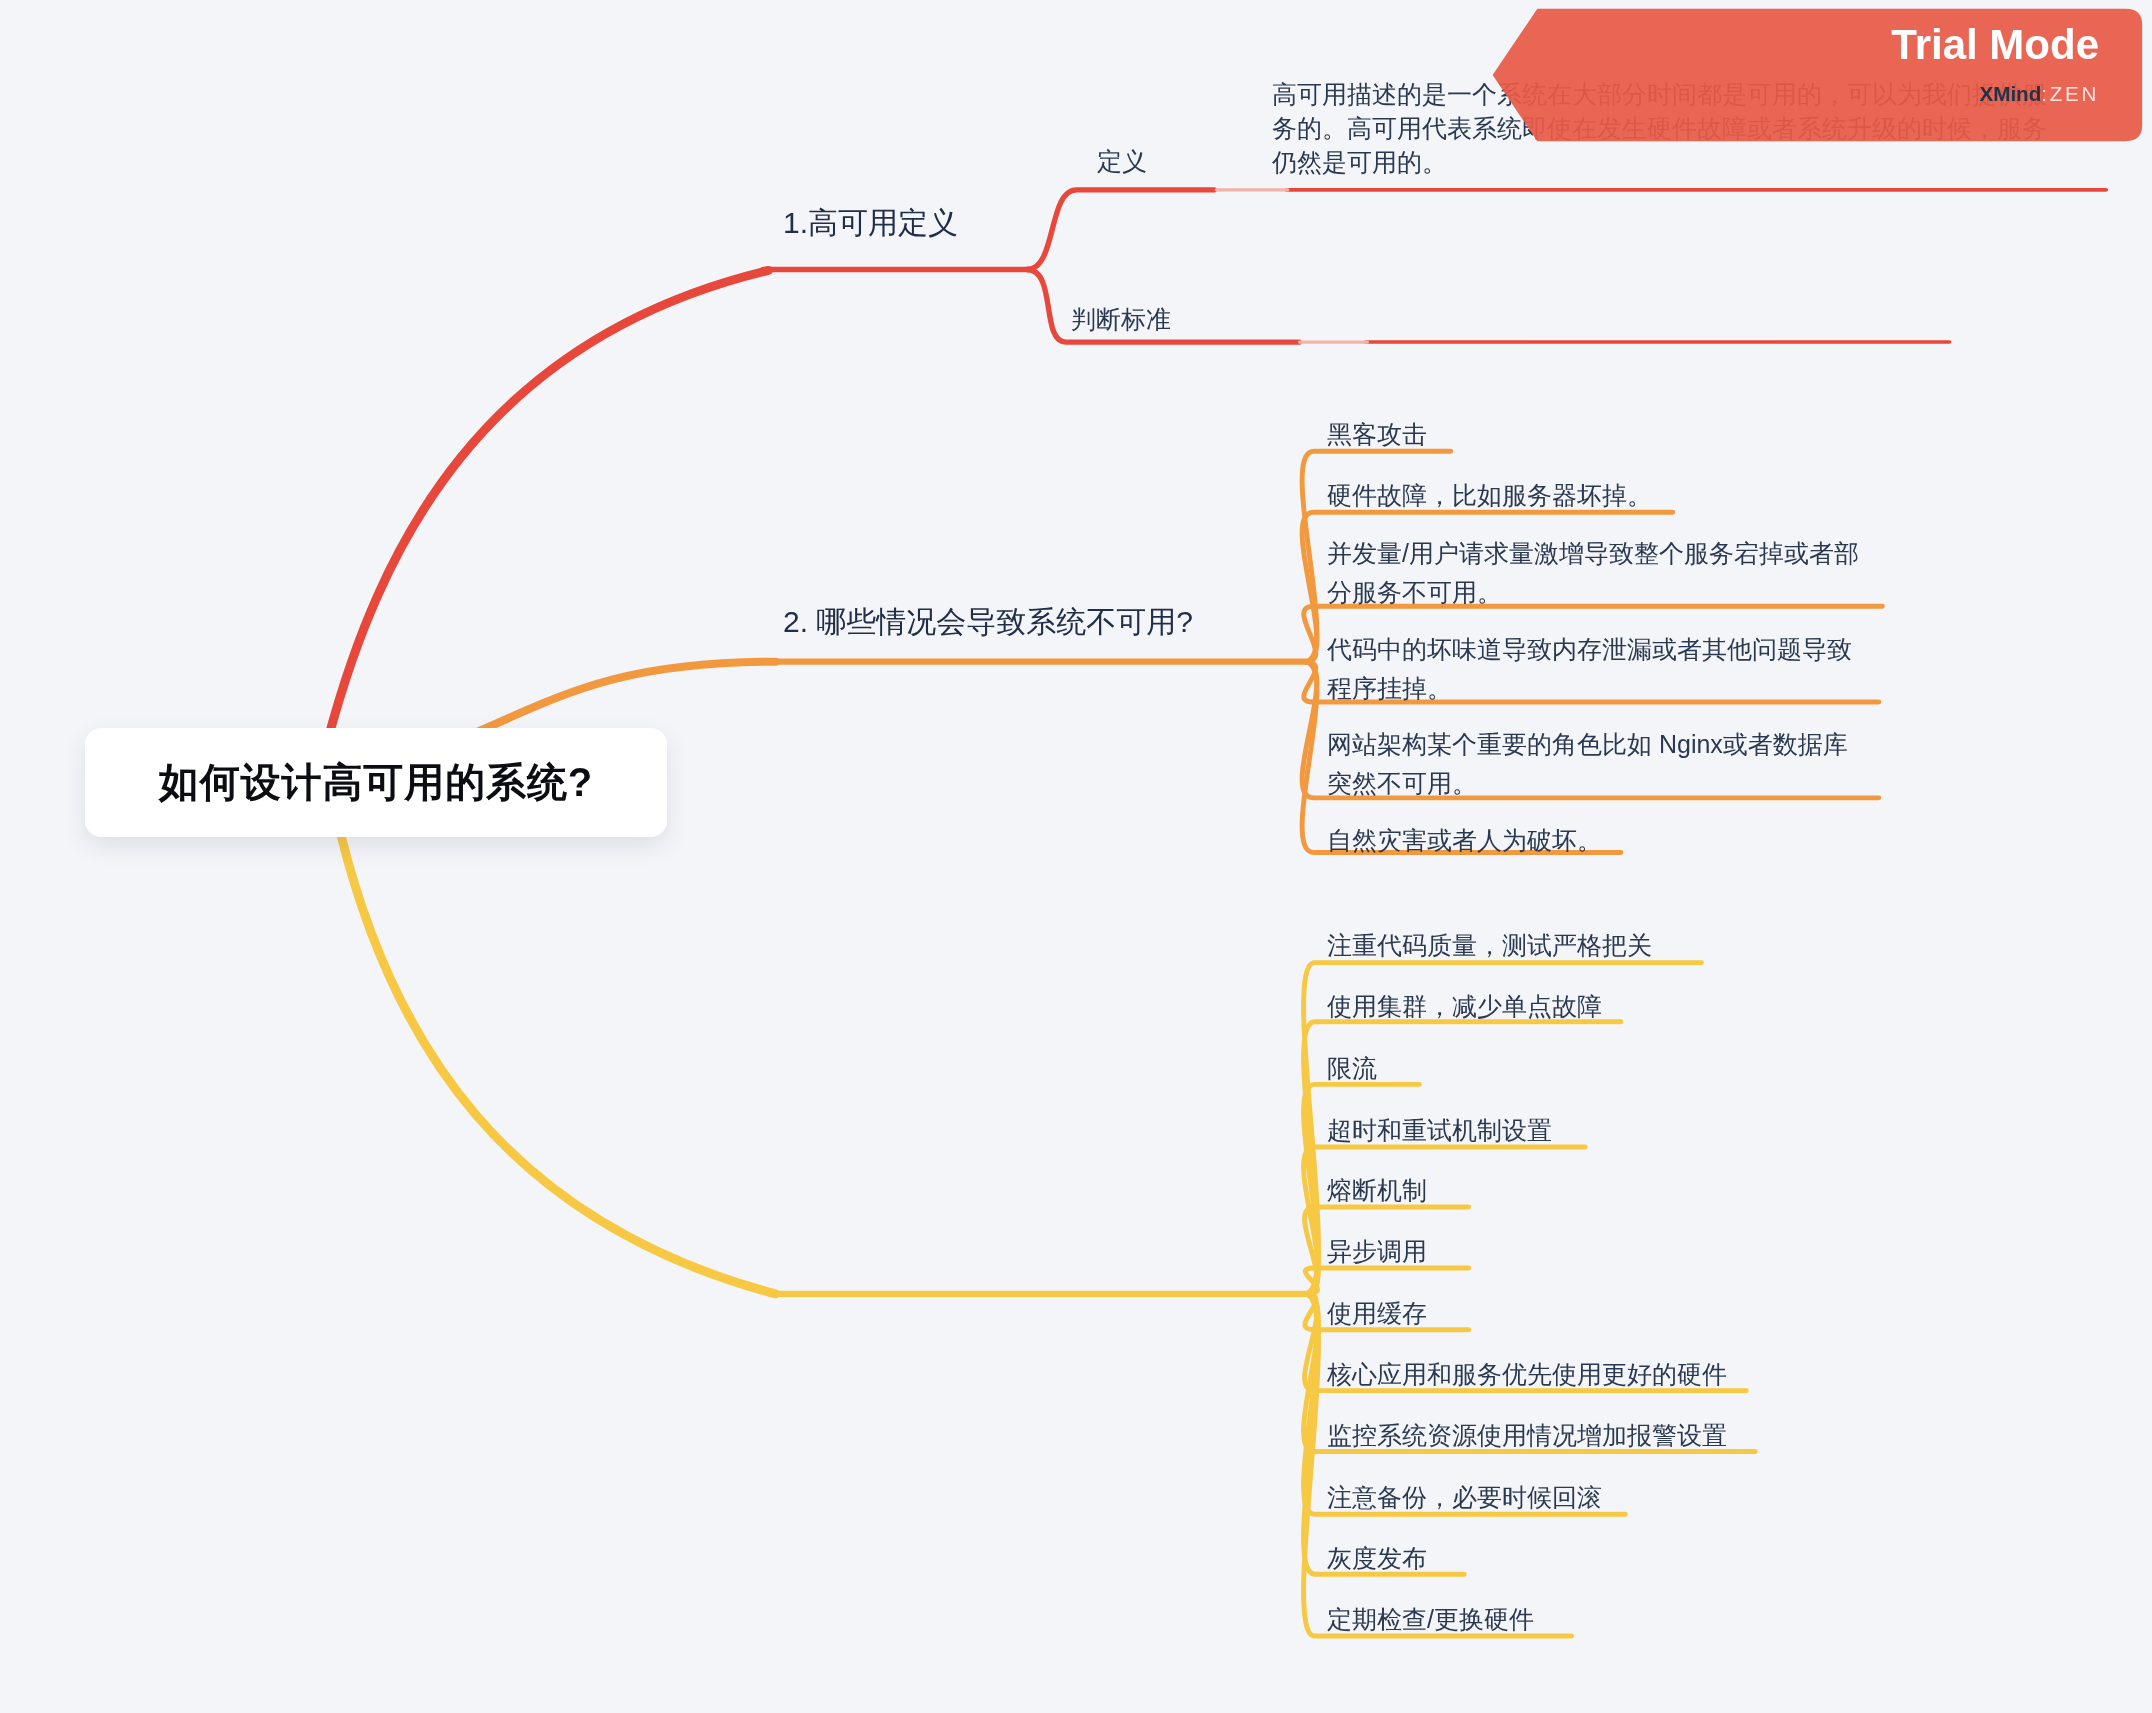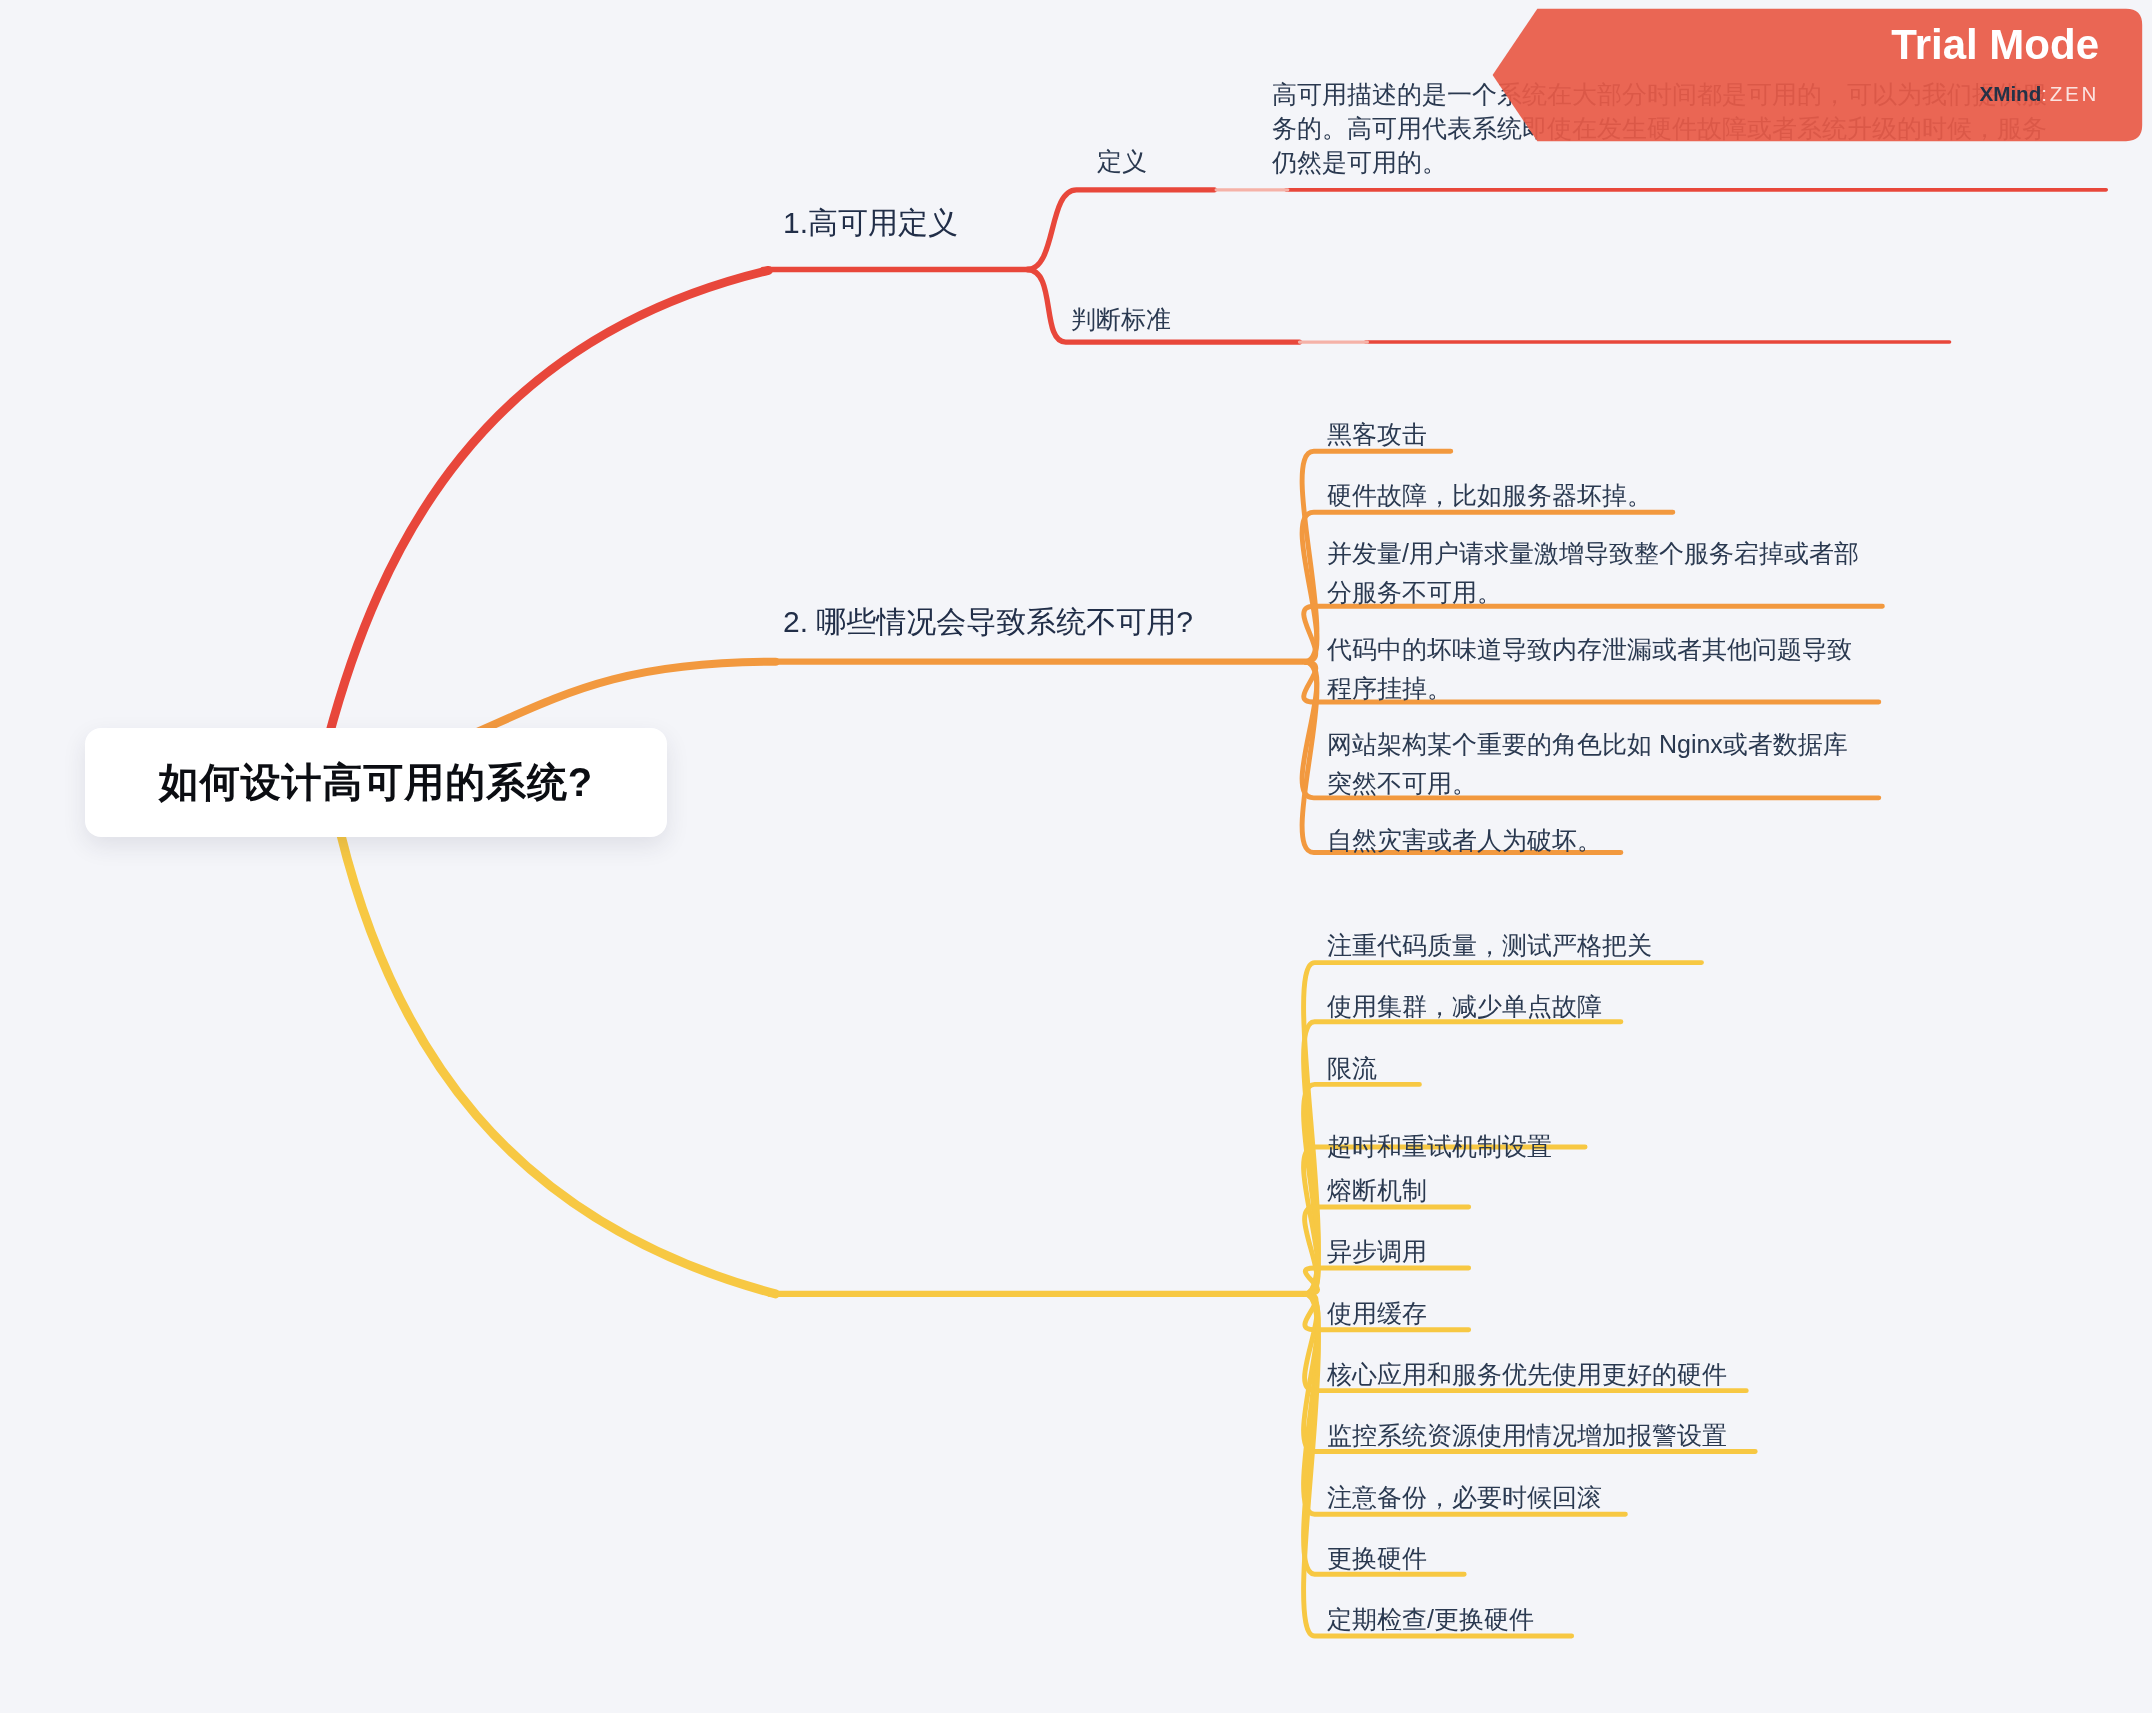--- a/index.html
+++ b/index.html
@@ -87,28 +87,28 @@
 分服务不可用。</div>
   <div class="txt item" style="left:1327px;top:630px;">代码中的坏味道导致内存泄漏或者其他问题导致
 程序挂掉。</div>
   <div class="txt item" style="left:1327px;top:725px;">网站架构某个重要的角色比如 Nginx或者数据库
 突然不可用。</div>
   <div class="txt item" style="left:1327px;top:821px;">自然灾害或者人为破坏。</div>
 
   <div class="txt item" style="left:1327px;top:926px;">注重代码质量，测试严格把关</div>
   <div class="txt item" style="left:1327px;top:987px;">使用集群，减少单点故障</div>
   <div class="txt item" style="left:1327px;top:1049px;">限流</div>
-  <div class="txt item" style="left:1327px;top:1111px;margin-top:16px;">超时和重试机制设置</div>
+  <div class="txt item" style="left:1327px;top:1111px;">超时和重试机制设置</div>
   <div class="txt item" style="left:1327px;top:1171px;">熔断机制</div>
   <div class="txt item" style="left:1327px;top:1232px;">异步调用</div>
   <div class="txt item" style="left:1327px;top:1294px;">使用缓存</div>
   <div class="txt item" style="left:1327px;top:1355px;">核心应用和服务优先使用更好的硬件</div>
   <div class="txt item" style="left:1327px;top:1416px;">监控系统资源使用情况增加报警设置</div>
   <div class="txt item" style="left:1327px;top:1478px;">注意备份，必要时候回滚</div>
-  <div class="txt item" style="left:1327px;top:1539px;">更换硬件</div>
+  <div class="txt item" style="left:1327px;top:1539px;">灰度发布</div>
   <div class="txt item" style="left:1327px;top:1600px;">定期检查/更换硬件</div>
 
   <div class="banner">
     <svg width="659" height="136" viewBox="0 0 736 152">
       <path d="M56,2 L714,2 Q732,2 732,20 L732,132 Q732,150 714,150 L56,150 L6,76 Z" fill="#E85A47" opacity="0.93"></path>
     </svg>
     <div class="tm">Trial Mode</div>
     <div class="brand"><span class="bx">XMind</span><span class="bz">:ZEN</span></div>
   </div>
 

